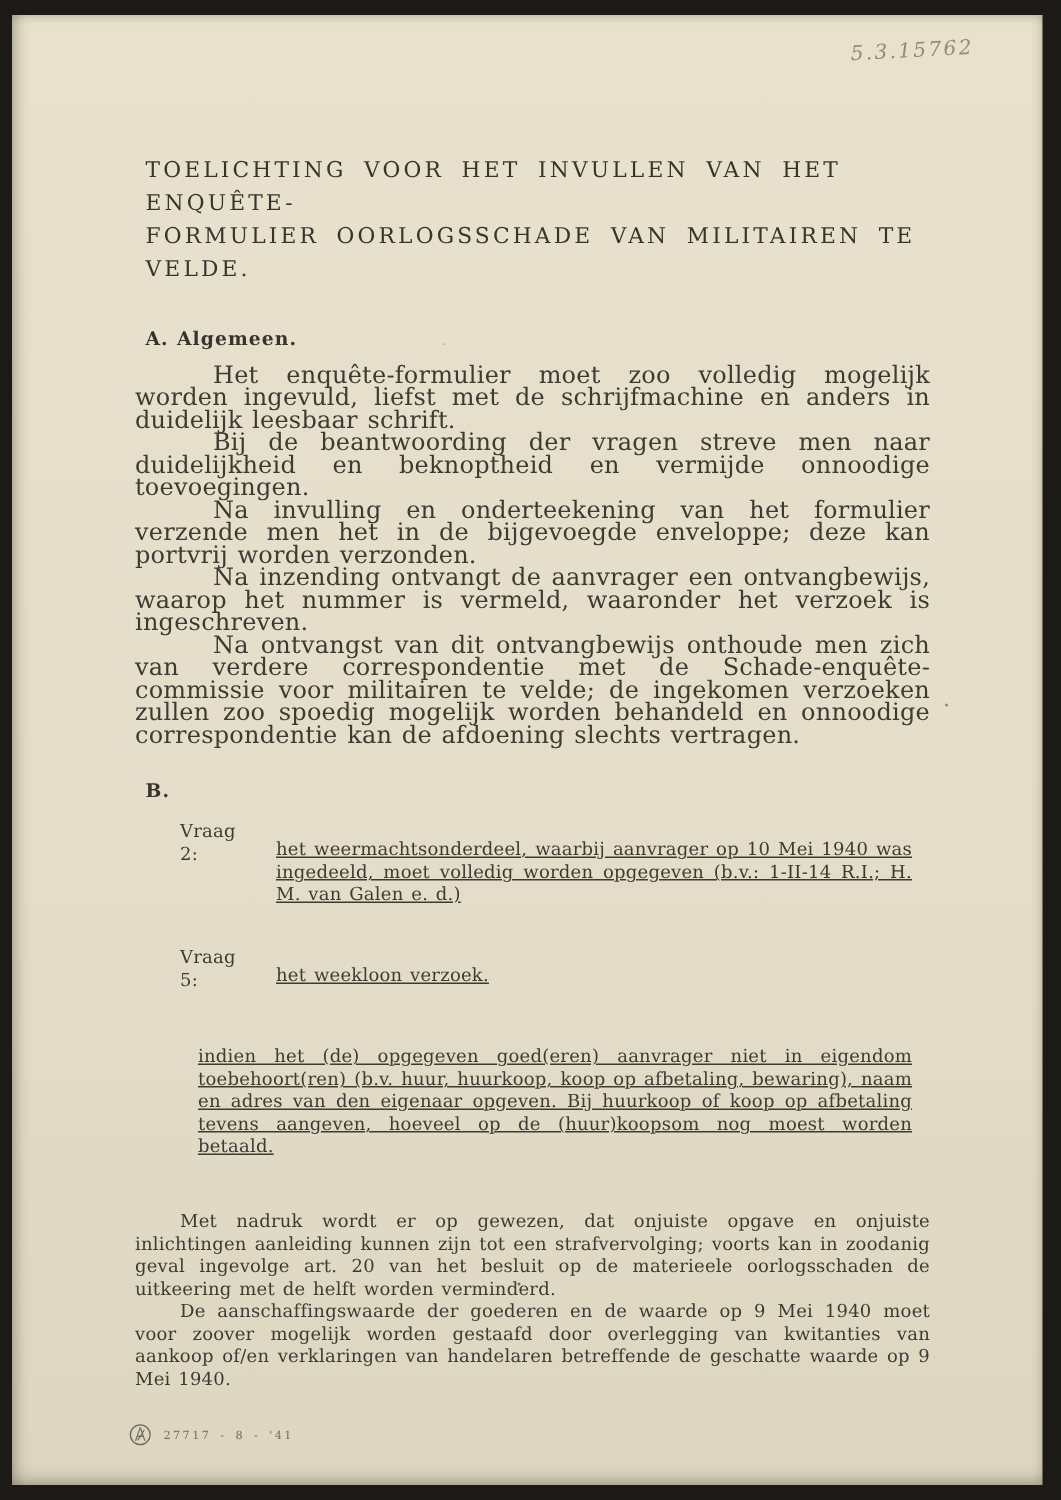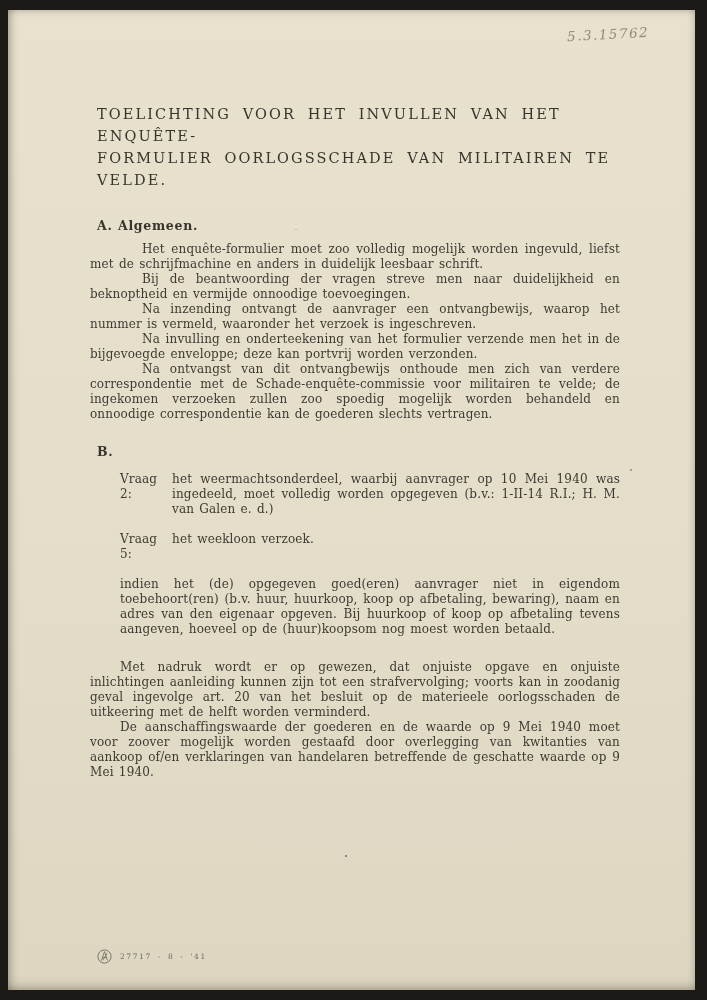--- a/index.html
+++ b/index.html
@@ -40,43 +40,43 @@
   .section-heading{
     display:flex;
     font-weight:bold;font-size:12.5px;
     letter-spacing:.7px;word-spacing:2.5px;
     color:#37342c;line-height:15px;
   }
   .sec-letter{flex:0 0 28px;padding-left:7px;box-sizing:border-box;}
   .section-a{margin-top:27px;}
   .section-a .section-heading{margin-bottom:9px;}
   .body-par{
-    margin:0;font-size:12px;line-height:15px;
+    margin:0;font-size:16px;line-height:15px;
     text-align:justify;text-indent:52px;
     letter-spacing:.15px;word-spacing:1.2px;
   }
   .section-b{margin-top:22px;}
   .section-b .section-heading{margin-bottom:13px;}
   .question{display:flex;margin:0 0 15px 30px;justify-content:flex-end;}
   .q-label{
     flex:0 0 52px;font-size:12px;line-height:15px;
     letter-spacing:.15px;
   }
   .q-text{
-    flex:1;margin:0;font-size:12px;line-height:15px;
-    text-align:justify;letter-spacing:.15px;word-spacing:1.2px;
+    flex:1;margin:12px;font-size:12px;line-height:15px;
+    text-align:justify;letter-spacing:.15px;word-spacing:1.2px;text-decoration:underline;
   }
   .closing{margin-top:23px;}
   .closing-par{
     margin:0;font-size:12px;line-height:15px;
     text-align:justify;text-indent:30px;
     letter-spacing:.15px;word-spacing:1.2px;
   }
   .imprint{
-    position:absolute;left:89px;bottom:26px;
+    position:absolute;left:78px;bottom:26px;
     display:flex;align-items:center;gap:8px;
     color:#6f6b5c;
   }
   .imprint-code{
     font-size:7.5px;letter-spacing:1.6px;word-spacing:2px;
   }
   .monogram{display:block;}
   .speck{position:absolute;border-radius:50%;background:#6b675a;}
   .speck-1{left:337px;top:845px;width:2px;height:2px;}
   .speck-2{left:622px;top:459px;width:2px;height:2px;opacity:.7;}
@@ -95,23 +95,23 @@
       <span class="title-line">FORMULIER OORLOGSSCHADE VAN MILITAIREN TE VELDE.</span>
     </h1>
 
     <div class="section-a">
       <div class="section-heading">
         <span class="sec-letter">A.</span>
         <span class="sec-title">Algemeen.</span>
       </div>
       <p class="body-par">Het enquête-formulier moet zoo volledig mogelijk worden ingevuld, liefst met de schrijfmachine en anders in duidelijk leesbaar schrift.</p>
       <p class="body-par">Bij de beantwoording der vragen streve men naar duidelijkheid en beknoptheid en vermijde onnoodige toevoegingen.</p>
+      <p class="body-par">Na invulling en onderteekening van het formulier verzende men het in de bijgevoegde enveloppe; deze kan portvrij worden verzonden.</p>
       <p class="body-par">Na inzending ontvangt de aanvrager een ontvangbewijs, waarop het nummer is vermeld, waaronder het verzoek is ingeschreven.</p>
-      <p class="body-par">Na invulling en onderteekening van het formulier verzende men het in de bijgevoegde enveloppe; deze kan portvrij worden verzonden.</p>
-      <p class="body-par">Na ontvangst van dit ontvangbewijs onthoude men zich van verdere correspondentie met de Schade-enquête-commissie voor militairen te velde; de ingekomen verzoeken zullen zoo spoedig mogelijk worden behandeld en onnoodige correspondentie kan de goederen slechts vertragen.</p>
+      <p class="body-par">Na ontvangst van dit ontvangbewijs onthoude men zich van verdere correspondentie met de Schade-enquête-commissie voor militairen te velde; de ingekomen verzoeken zullen zoo spoedig mogelijk worden behandeld en onnoodige correspondentie kan de afdoening slechts vertragen.</p>
     </div>
 
     <div class="section-b">
       <div class="section-heading">
         <span class="sec-letter">B.</span>
       </div>
 
       <div class="question">
         <span class="q-label">Vraag 2:</span>
         <p class="q-text">het weermachtsonderdeel, waarbij aanvrager op 10 Mei 1940 was ingedeeld, moet volledig worden opgegeven (b.v.: 1-II-14 R.I.; H. M. van Galen e. d.)</p>

